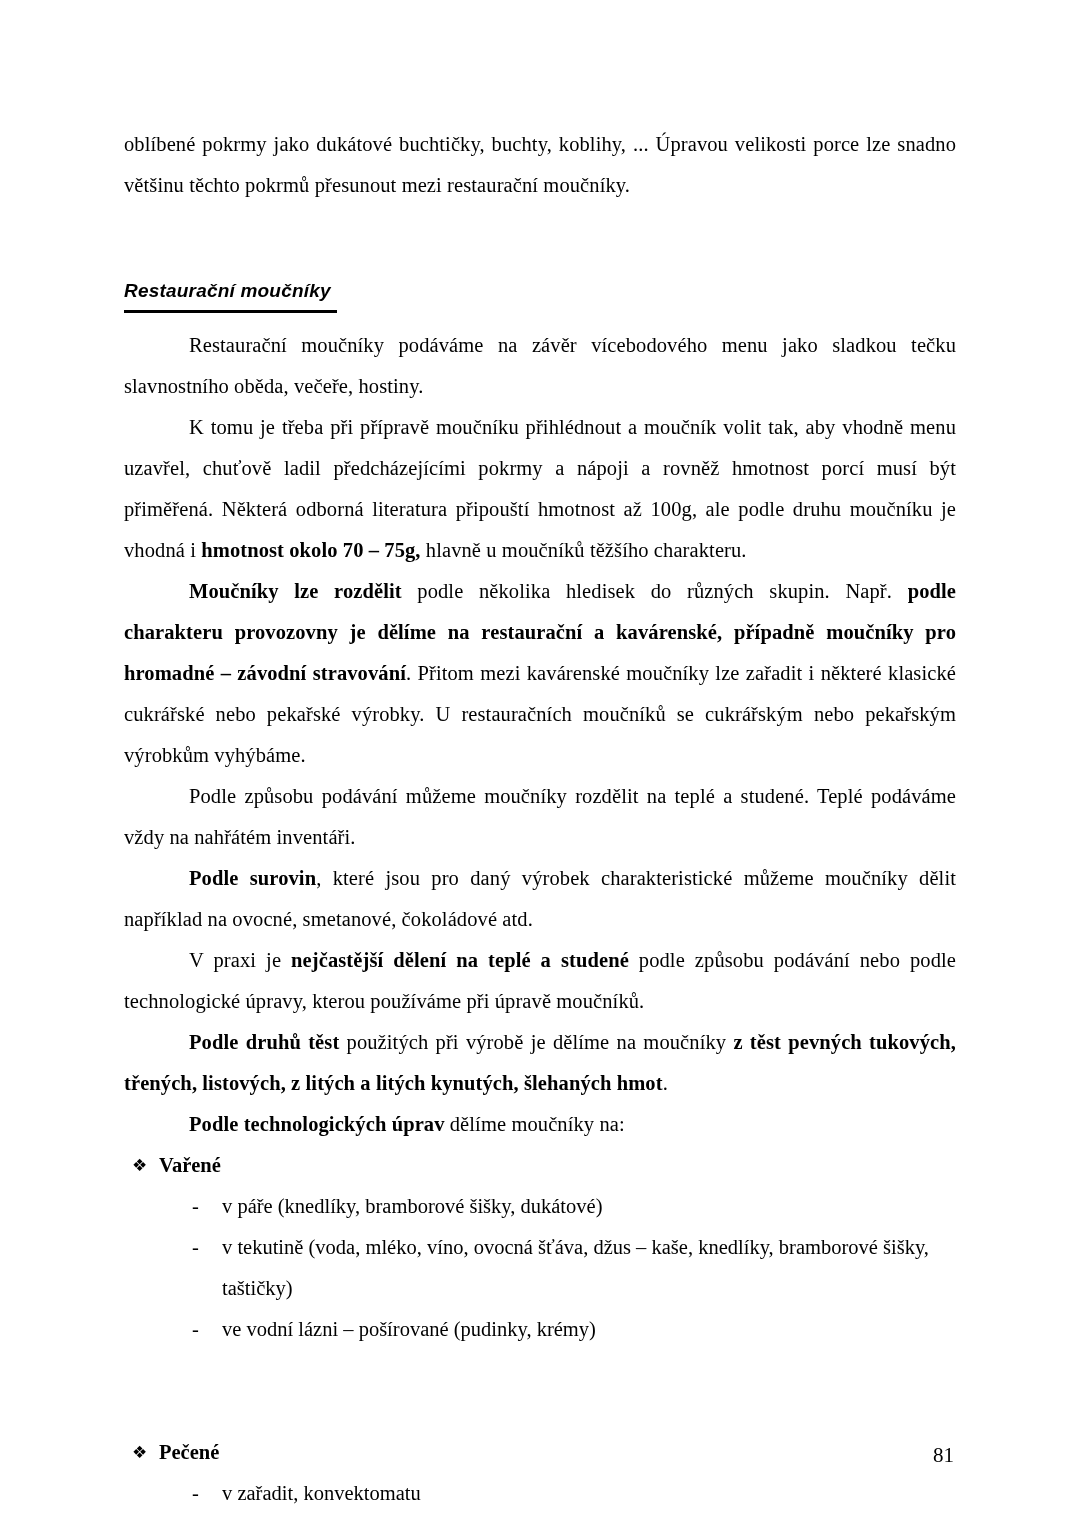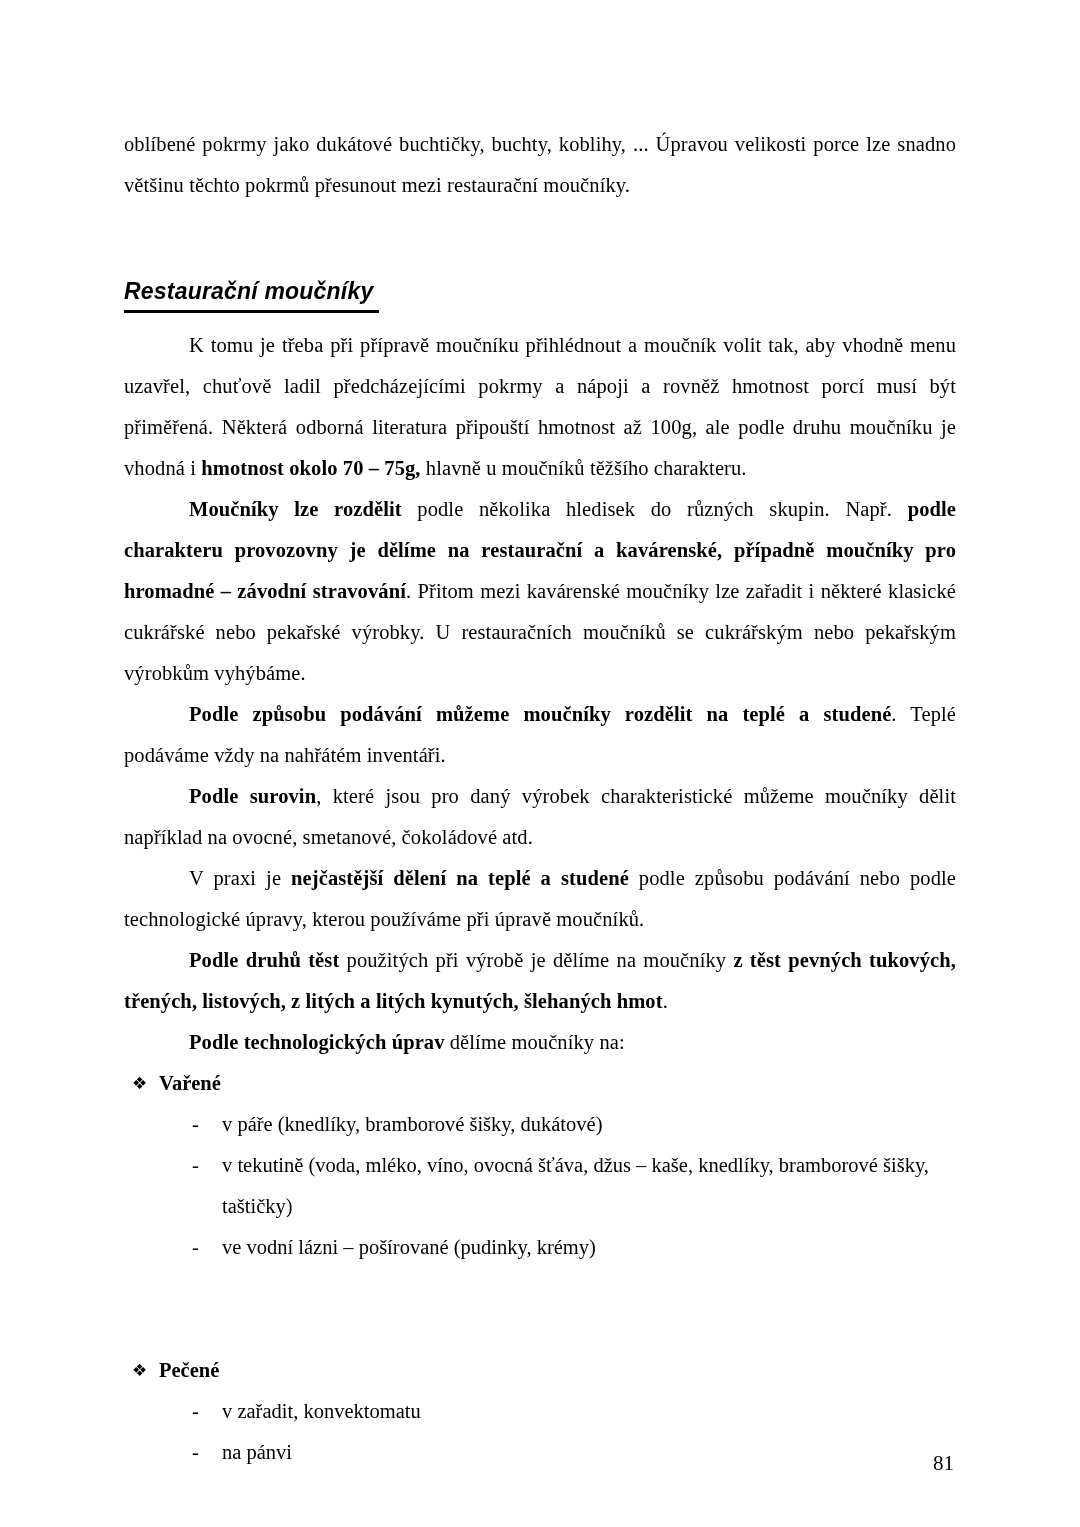--- a/index.html
+++ b/index.html
@@ -44,21 +44,21 @@
   p.indent {
     text-indent: 65px;
   }
 
   
   .section-heading {
     margin: 0;
     font-family: "Liberation Sans", "DejaVu Sans", sans-serif;
     font-weight: bold;
     font-style: italic;
-    font-size: 23px;
+    font-size: 19px;
     line-height: 34px;
     letter-spacing: 0.2px;
     display: inline-block;
     border-bottom: 3px solid #000;
     padding-bottom: 2px;
     padding-right: 6px;
   }
   .heading-wrap {
     margin-top: 68px;
     margin-bottom: 12px;
@@ -102,44 +102,45 @@
   }
 
   .list-gap {
     height: 82px;
   }
 
   
   .page-number {
     position: absolute;
     right: 126px;
-    bottom: 52px;
+    bottom: 60px;
     font-size: 21px;
     line-height: 24px;
     font-family: "Liberation Serif", "DejaVu Serif", serif;
   }
 </style>
 </head>
 <body>
 
 <div class="page">
   <div class="content">
 
     <p class="body-par">oblíbené pokrmy jako dukátové buchtičky, buchty, koblihy, ... Úpravou velikosti porce lze snadno většinu těchto pokrmů přesunout mezi restaurační moučníky.</p>
 
     <div class="spacer-intro"></div>
 
     <div class="heading-wrap">
       <h1 class="section-heading">Restaurační moučníky</h1>
     </div>
 
     <div id="paragraphs-host">
+        <p class="body-par indent"><span>Restaurační moučníky podáváme na závěr vícebodového menu jako sladkou tečku slavnostního oběda, večeře, hostiny.</span></p>
         <p class="body-par indent"><span>K tomu je třeba při přípravě moučníku přihlédnout a moučník volit tak, aby vhodně menu uzavřel,  chuťově ladil  předcházejícími pokrmy a nápoji a rovněž hmotnost porcí musí být přiměřená. Některá odborná literatura připouští hmotnost až 100g, ale podle druhu moučníku je vhodná i </span><span style="font-weight: bold;">hmotnost okolo 70 – 75g,</span><span> hlavně u moučníků těžšího charakteru.</span></p>
         <p class="body-par indent"><span style="font-weight: bold;">Moučníky lze rozdělit</span><span> podle několika hledisek do různých skupin. Např. </span><span style="font-weight: bold;">podle charakteru provozovny je dělíme na restaurační a kavárenské, případně moučníky pro hromadné – závodní stravování</span><span>. Přitom mezi kavárenské moučníky lze zařadit i některé klasické cukrářské nebo pekařské výrobky. U restauračních moučníků se cukrářským nebo pekařským výrobkům vyhýbáme.</span></p>
-        <p class="body-par indent"><span style="font-weight: bold;">Podle způsobu podávání můžeme moučníky rozdělit na teplé a studené</span><span>. Teplé podáváme vždy na nahřátém inventáři.</span></p>
+        <p class="body-par indent"><span style="font-weight: normal;">Podle způsobu podávání můžeme moučníky rozdělit na teplé a studené</span><span>. Teplé podáváme vždy na nahřátém inventáři.</span></p>
         <p class="body-par indent"><span style="font-weight: bold; margin-top: 29px;">Podle surovin</span><span>, které jsou pro daný výrobek charakteristické můžeme moučníky dělit například na </span><span style="font-weight: normal;">ovocné, smetanové, čokoládové</span><span> atd.</span></p>
         <p class="body-par indent"><span>V praxi je </span><span style="font-weight: bold;">nejčastější dělení na teplé a studené</span><span> podle způsobu podávání nebo podle technologické úpravy, kterou používáme při úpravě moučníků.</span></p>
         <p class="body-par indent"><span style="font-weight: bold;">Podle druhů těst</span><span> použitých při výrobě je dělíme na moučníky </span><span style="font-weight: bold;">z těst pevných tukových, třených, listových, z litých a litých kynutých, šlehaných hmot</span><span>.</span></p>
         <p class="body-par indent"><span style="font-weight: bold;">Podle technologických úprav</span><span> dělíme moučníky na:</span></p>
       </div>
 
     <div id="categories-host">
         <div class="diamond-item"><span class="marker">❖</span><span>Vařené</span></div>
         <div class="dash-item"><span class="marker">-</span><span>v páře (knedlíky, bramborové šišky, dukátové)</span></div>
         <div class="dash-item"><span class="marker">-</span><span>v tekutině (voda, mléko, víno, ovocná šťáva, džus – kaše, knedlíky, bramborové šišky, taštičky)</span></div>

